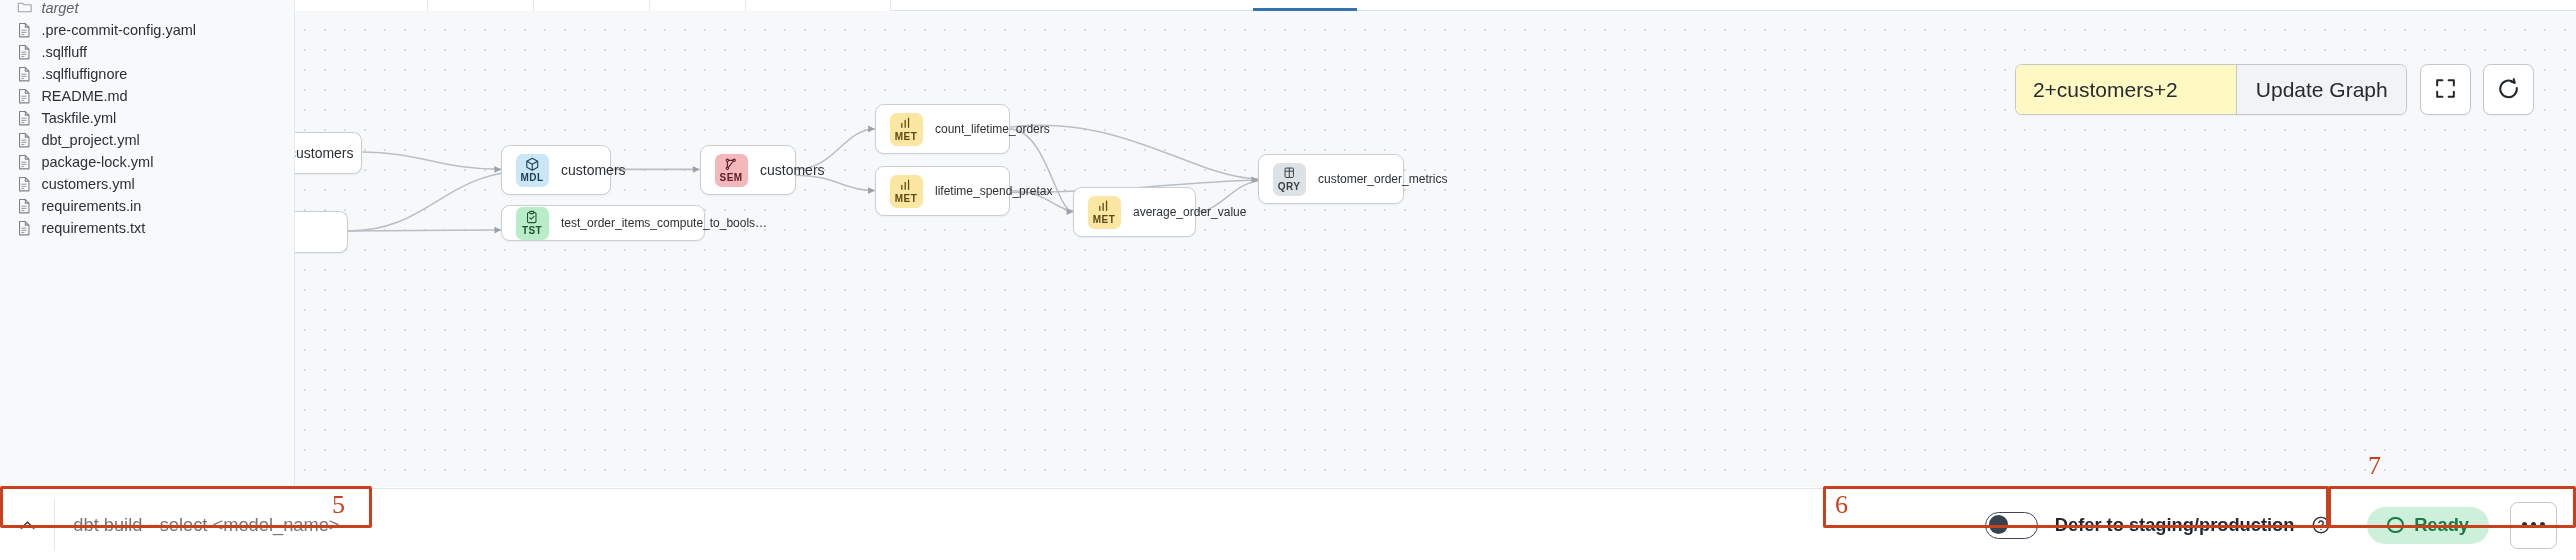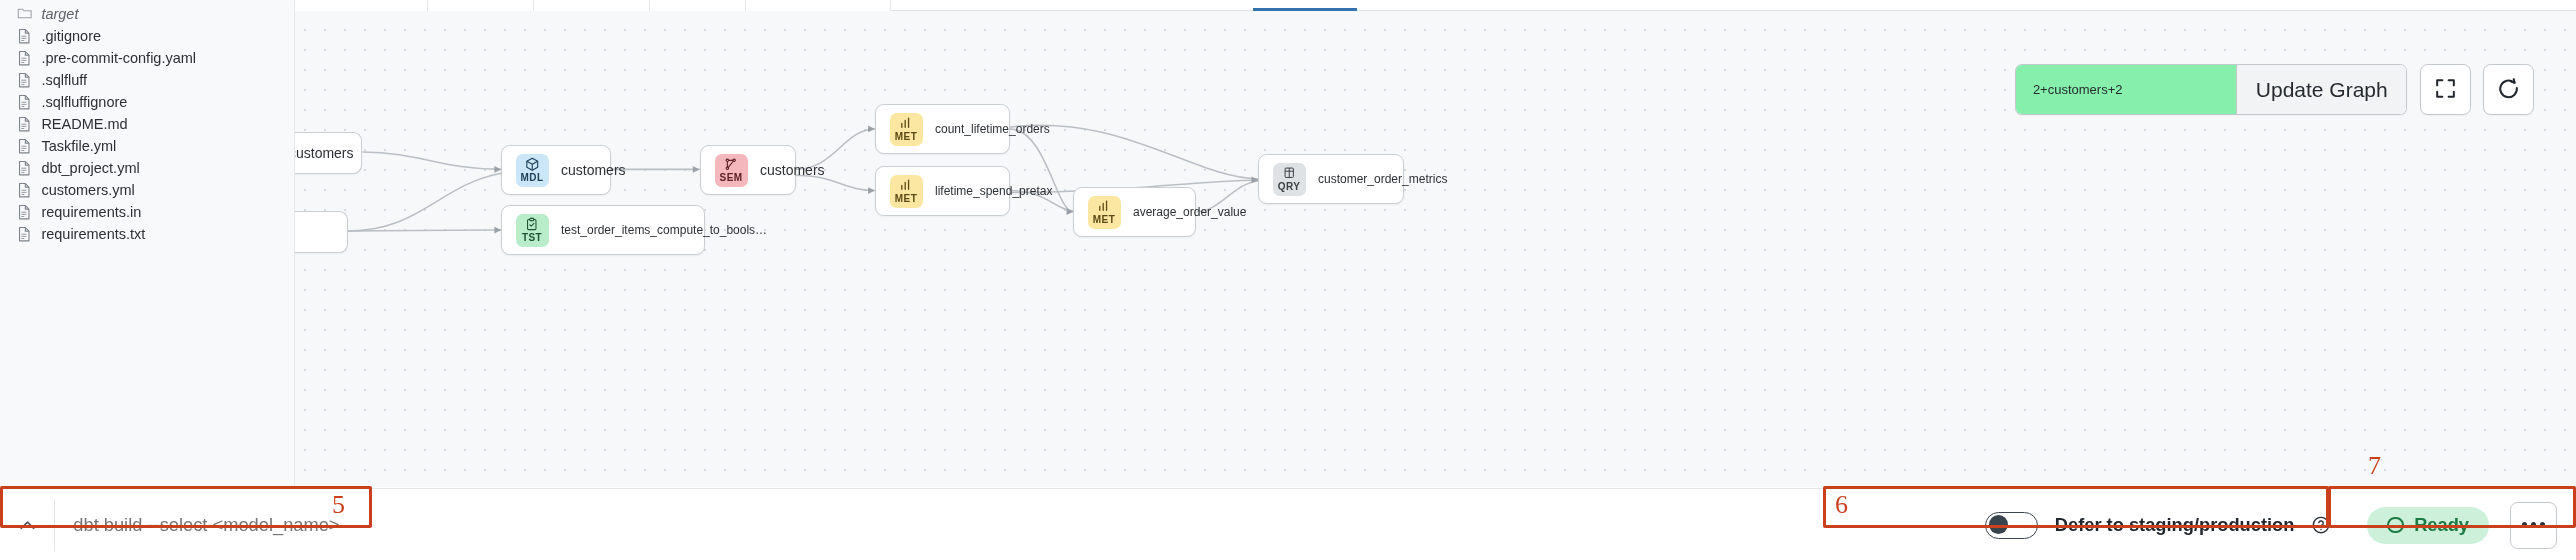--- a/index.html
+++ b/index.html
@@ -13,21 +13,21 @@
 
   
   .sidebar {
     position: absolute; left: 0; top: 0; width: 295px; height: 487px;
     background: #f8f9fa;
     border-right: 1px solid #e6e8ea;
     padding-top: 0px;
     overflow: hidden;
   }
   .file-row {
-    display: flex; align-items: flex-end;
+    display: flex; align-items: flex-start;
     height: 22px; padding-left: 17.3px; gap: 8.7px;
     font-size: 14.5px; color: #2c3034;
     white-space: nowrap;
   }
   .file-row.italic .file-label { font-style: italic; color: #5d6368; }
   .ficon { width: 15.4px; height: 16.4px; flex: 0 0 15.4px; position: relative; }
   .ficon svg { display: block; }
 
   
   .canvas {
@@ -88,22 +88,22 @@
   .graph-toolbar {
     position: absolute; top: 64px; display: flex; align-items: center; gap: 12.5px;
   }
   .input-group {
     display: flex; align-items: stretch;
     border: 1px solid #c3c8cd; border-radius: 6.7px; overflow: hidden;
     background: #fff; height: 51px;
     box-shadow: 0 1px 1.9px rgba(16,24,40,.04);
   }
   .graph-input {
-    width: 220px; border: none; outline: none; background: #86efac;
-    font-size: 13px; color: #262b30; padding: 0 16.4px;
+    width: 220px; border: none; outline: none; background: #fef9c3;
+    font-size: 21px; color: #262b30; padding: 0 16.4px;
     font-family: "Liberation Sans", sans-serif;
   }
   .update-graph-btn {
     border: none; border-left: 1px solid #c3c8cd;
     background: #f1f3f5; color: #262b30;
     font-size: 21px; padding: 0 18.3px; cursor: pointer;
     font-family: "Liberation Sans", sans-serif; white-space: nowrap;
   }
   .icon-btn {
     width: 51px; height: 51px; border: 1px solid #c3c8cd; border-radius: 7.7px;
@@ -188,30 +188,20 @@
           <span class="file-label">target</span>
         </div>
         <div class="file-row">
           <span class="ficon">
             <svg width="14.5" height="16.4" viewBox="0 0 20 22" fill="none" stroke="#7b838b" stroke-width="1.5" stroke-linejoin="round">
               <path d="M3.5 1.8 h8 L16.5 6.8 V20.2 H3.5 Z"></path>
               <path d="M11.5 1.8 V6.8 H16.5"></path>
               <path d="M6 11 h7 M6 14 h7 M6 17 h4" stroke-width="1.1"></path>
             </svg>
           </span>
-          <span class="file-label">.gitignore</span>
-        </div>
-        <div class="file-row">
-          <span class="ficon">
-            <svg width="14.5" height="16.4" viewBox="0 0 20 22" fill="none" stroke="#7b838b" stroke-width="1.5" stroke-linejoin="round">
-              <path d="M3.5 1.8 h8 L16.5 6.8 V20.2 H3.5 Z"></path>
-              <path d="M11.5 1.8 V6.8 H16.5"></path>
-              <path d="M6 11 h7 M6 14 h7 M6 17 h4" stroke-width="1.1"></path>
-            </svg>
-          </span>
           <span class="file-label">.pre-commit-config.yaml</span>
         </div>
         <div class="file-row">
           <span class="ficon">
             <svg width="14.5" height="16.4" viewBox="0 0 20 22" fill="none" stroke="#7b838b" stroke-width="1.5" stroke-linejoin="round">
               <path d="M3.5 1.8 h8 L16.5 6.8 V20.2 H3.5 Z"></path>
               <path d="M11.5 1.8 V6.8 H16.5"></path>
               <path d="M6 11 h7 M6 14 h7 M6 17 h4" stroke-width="1.1"></path>
             </svg>
           </span>
@@ -249,20 +239,30 @@
         </div>
         <div class="file-row">
           <span class="ficon">
             <svg width="14.5" height="16.4" viewBox="0 0 20 22" fill="none" stroke="#7b838b" stroke-width="1.5" stroke-linejoin="round">
               <path d="M3.5 1.8 h8 L16.5 6.8 V20.2 H3.5 Z"></path>
               <path d="M11.5 1.8 V6.8 H16.5"></path>
               <path d="M6 11 h7 M6 14 h7 M6 17 h4" stroke-width="1.1"></path>
             </svg>
           </span>
           <span class="file-label">dbt_project.yml</span>
+        </div>
+        <div class="file-row">
+          <span class="ficon">
+            <svg width="14.5" height="16.4" viewBox="0 0 20 22" fill="none" stroke="#7b838b" stroke-width="1.5" stroke-linejoin="round">
+              <path d="M3.5 1.8 h8 L16.5 6.8 V20.2 H3.5 Z"></path>
+              <path d="M11.5 1.8 V6.8 H16.5"></path>
+              <path d="M6 11 h7 M6 14 h7 M6 17 h4" stroke-width="1.1"></path>
+            </svg>
+          </span>
+          <span class="file-label">package-lock.yml</span>
         </div>
         <div class="file-row">
           <span class="ficon">
             <svg width="14.5" height="16.4" viewBox="0 0 20 22" fill="none" stroke="#7b838b" stroke-width="1.5" stroke-linejoin="round">
               <path d="M3.5 1.8 h8 L16.5 6.8 V20.2 H3.5 Z"></path>
               <path d="M11.5 1.8 V6.8 H16.5"></path>
               <path d="M6 11 h7 M6 14 h7 M6 17 h4" stroke-width="1.1"></path>
             </svg>
           </span>
           <span class="file-label">customers.yml</span>
@@ -351,21 +351,21 @@
           <svg width="14.5" height="14.5" viewBox="0 0 24 24" fill="none" stroke="#1d3f57" stroke-width="1.8" stroke-linejoin="round">
             <path d="M12 2 L21 7 L21 17 L12 22 L3 17 L3 7 Z"></path>
             <path d="M3 7 L12 12 L21 7 M12 12 L12 22"></path>
           </svg>
         </span>
         <span class="code">MDL</span>
       </span>
       <span class="nlabel">customers</span>
     </div>
 
-    <div class="node" style="left:206px; top:205px; width:204px; height:50px;">
+    <div class="node" style="left:206px; top:205px; width:204px; height:36px;">
       <span class="badge badge-tst">
         <span class="glyph">
           <svg width="13.5" height="14.5" viewBox="0 0 24 24" fill="none" stroke="#1e5334" stroke-width="1.9" stroke-linecap="round" stroke-linejoin="round">
             <rect x="4.5" y="3.5" width="15" height="18" rx="2"></rect>
             <rect x="8.5" y="1.5" width="7" height="4" rx="1" fill="#b9ecc9"></rect>
             <path d="M8.5 13 l2.5 2.5 L16 10.5"></path>
           </svg>
         </span>
         <span class="code">TST</span>
       </span>

